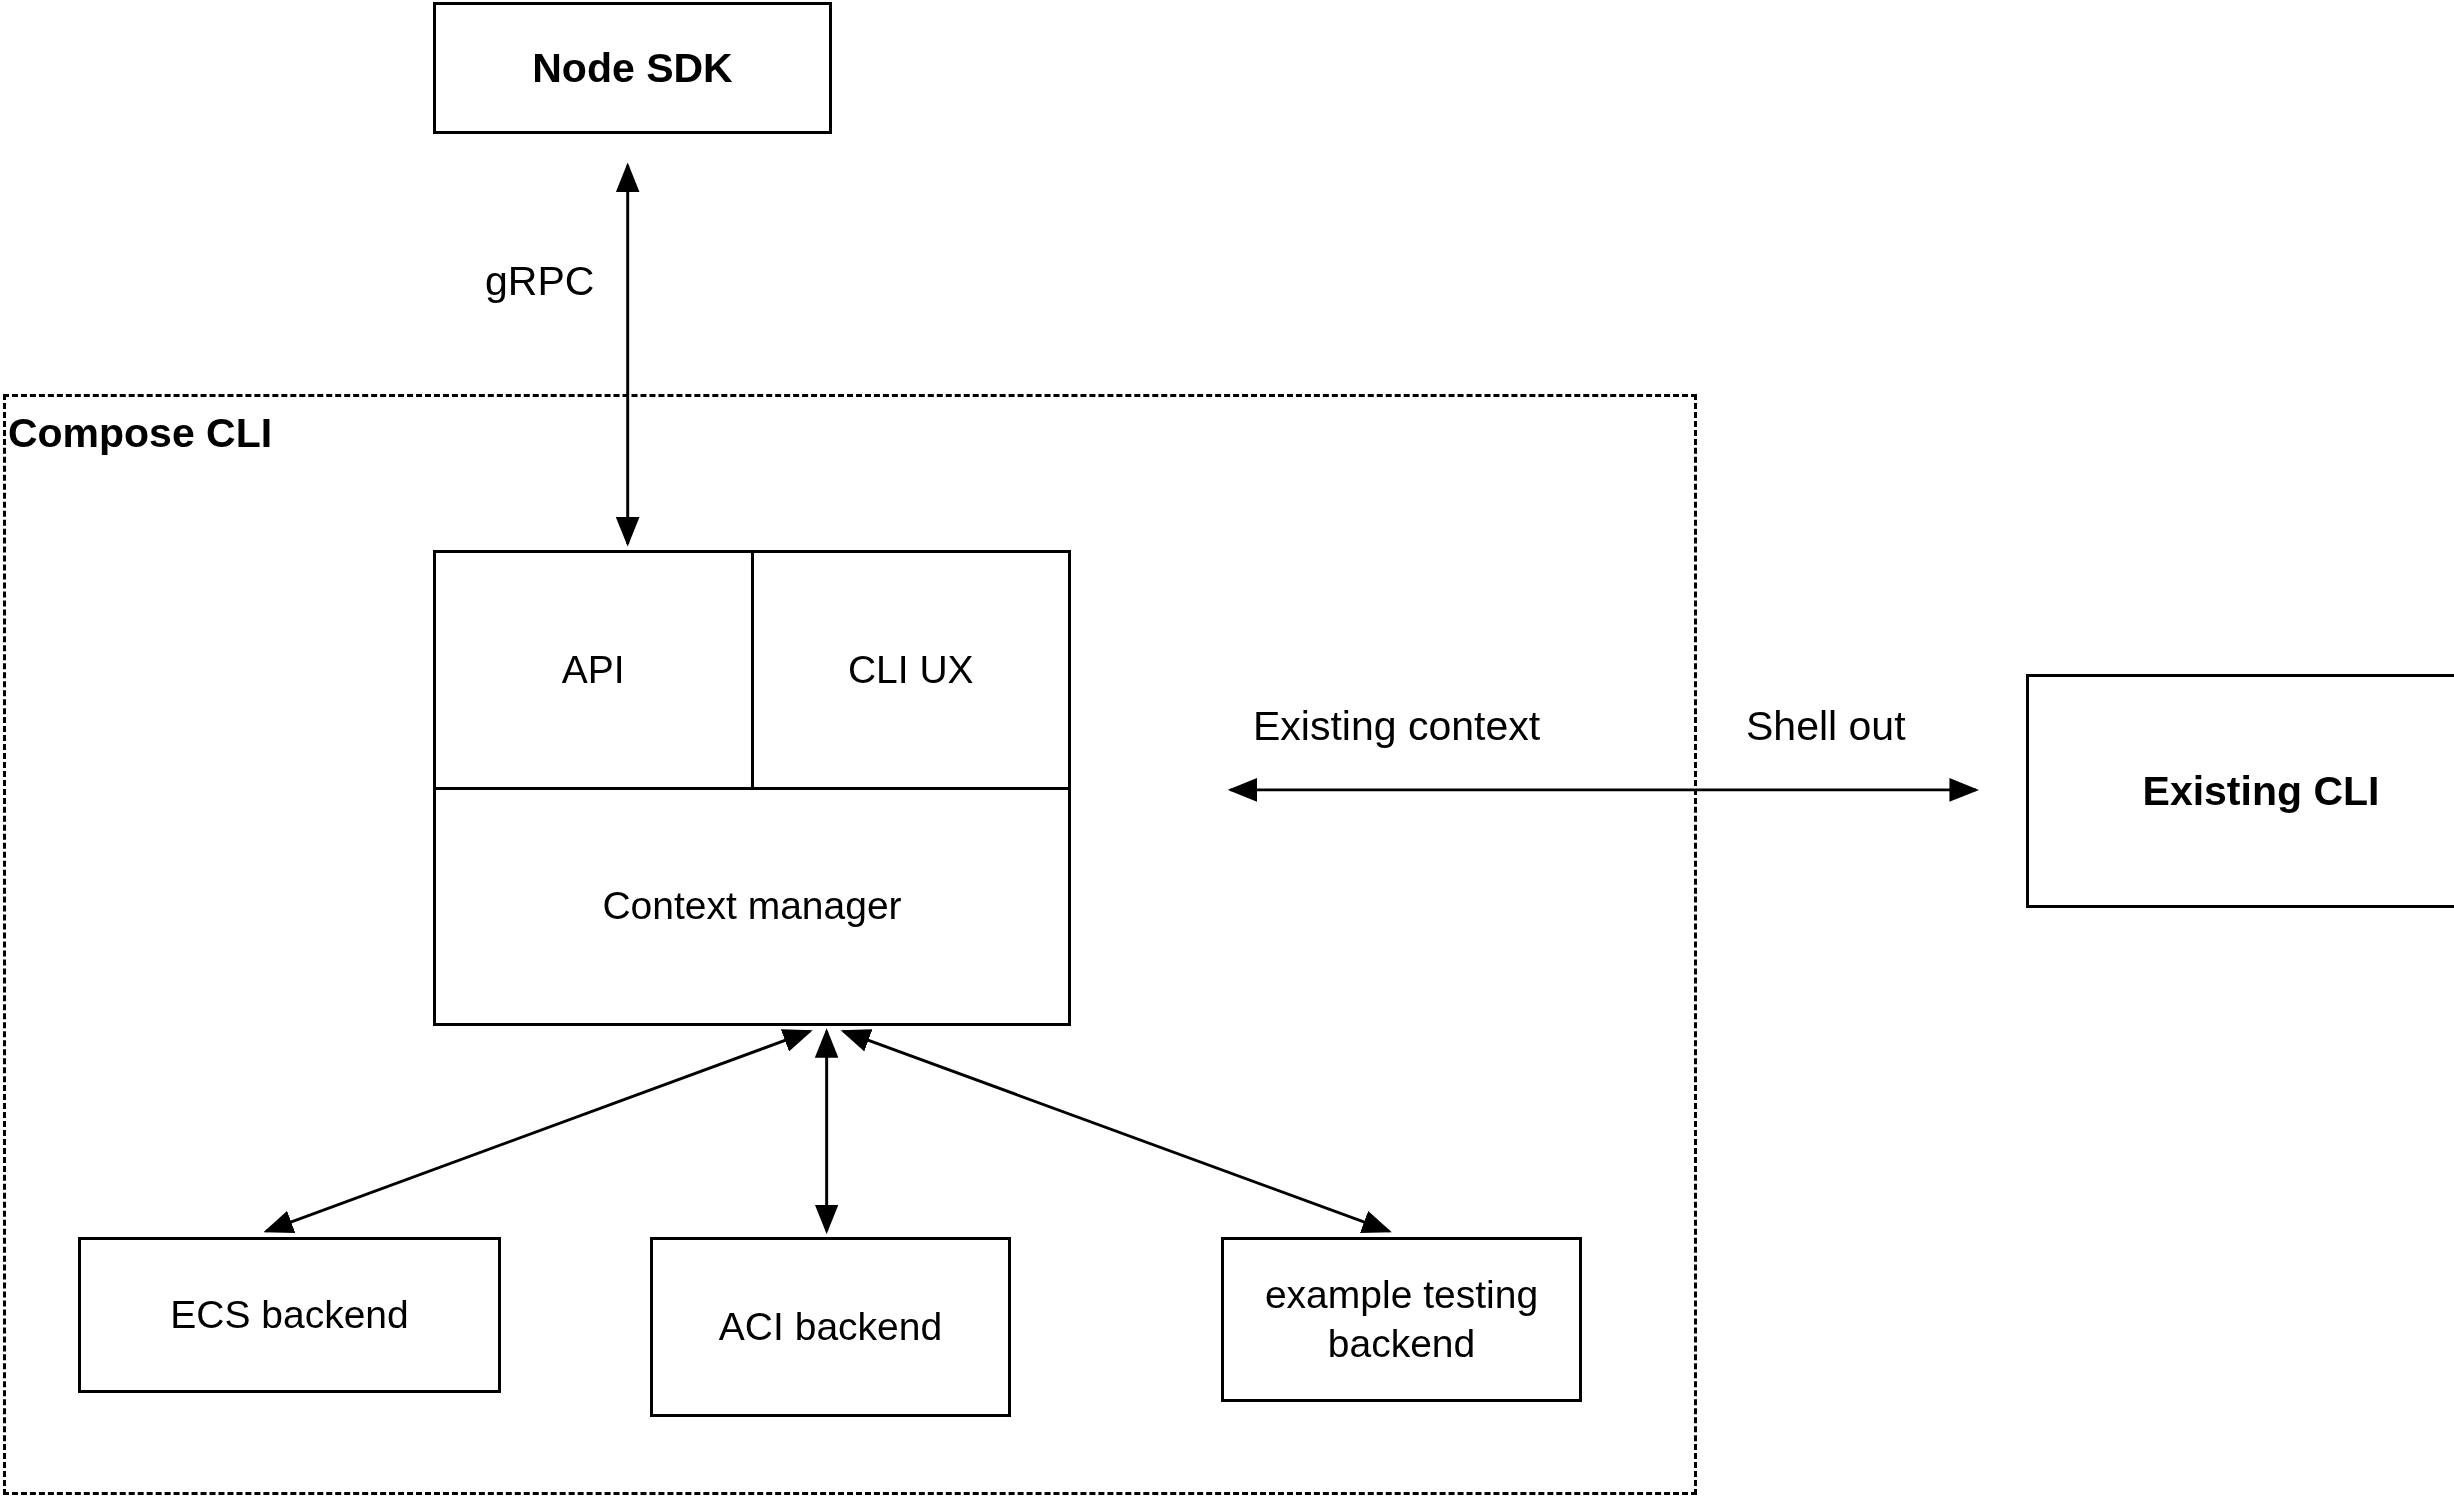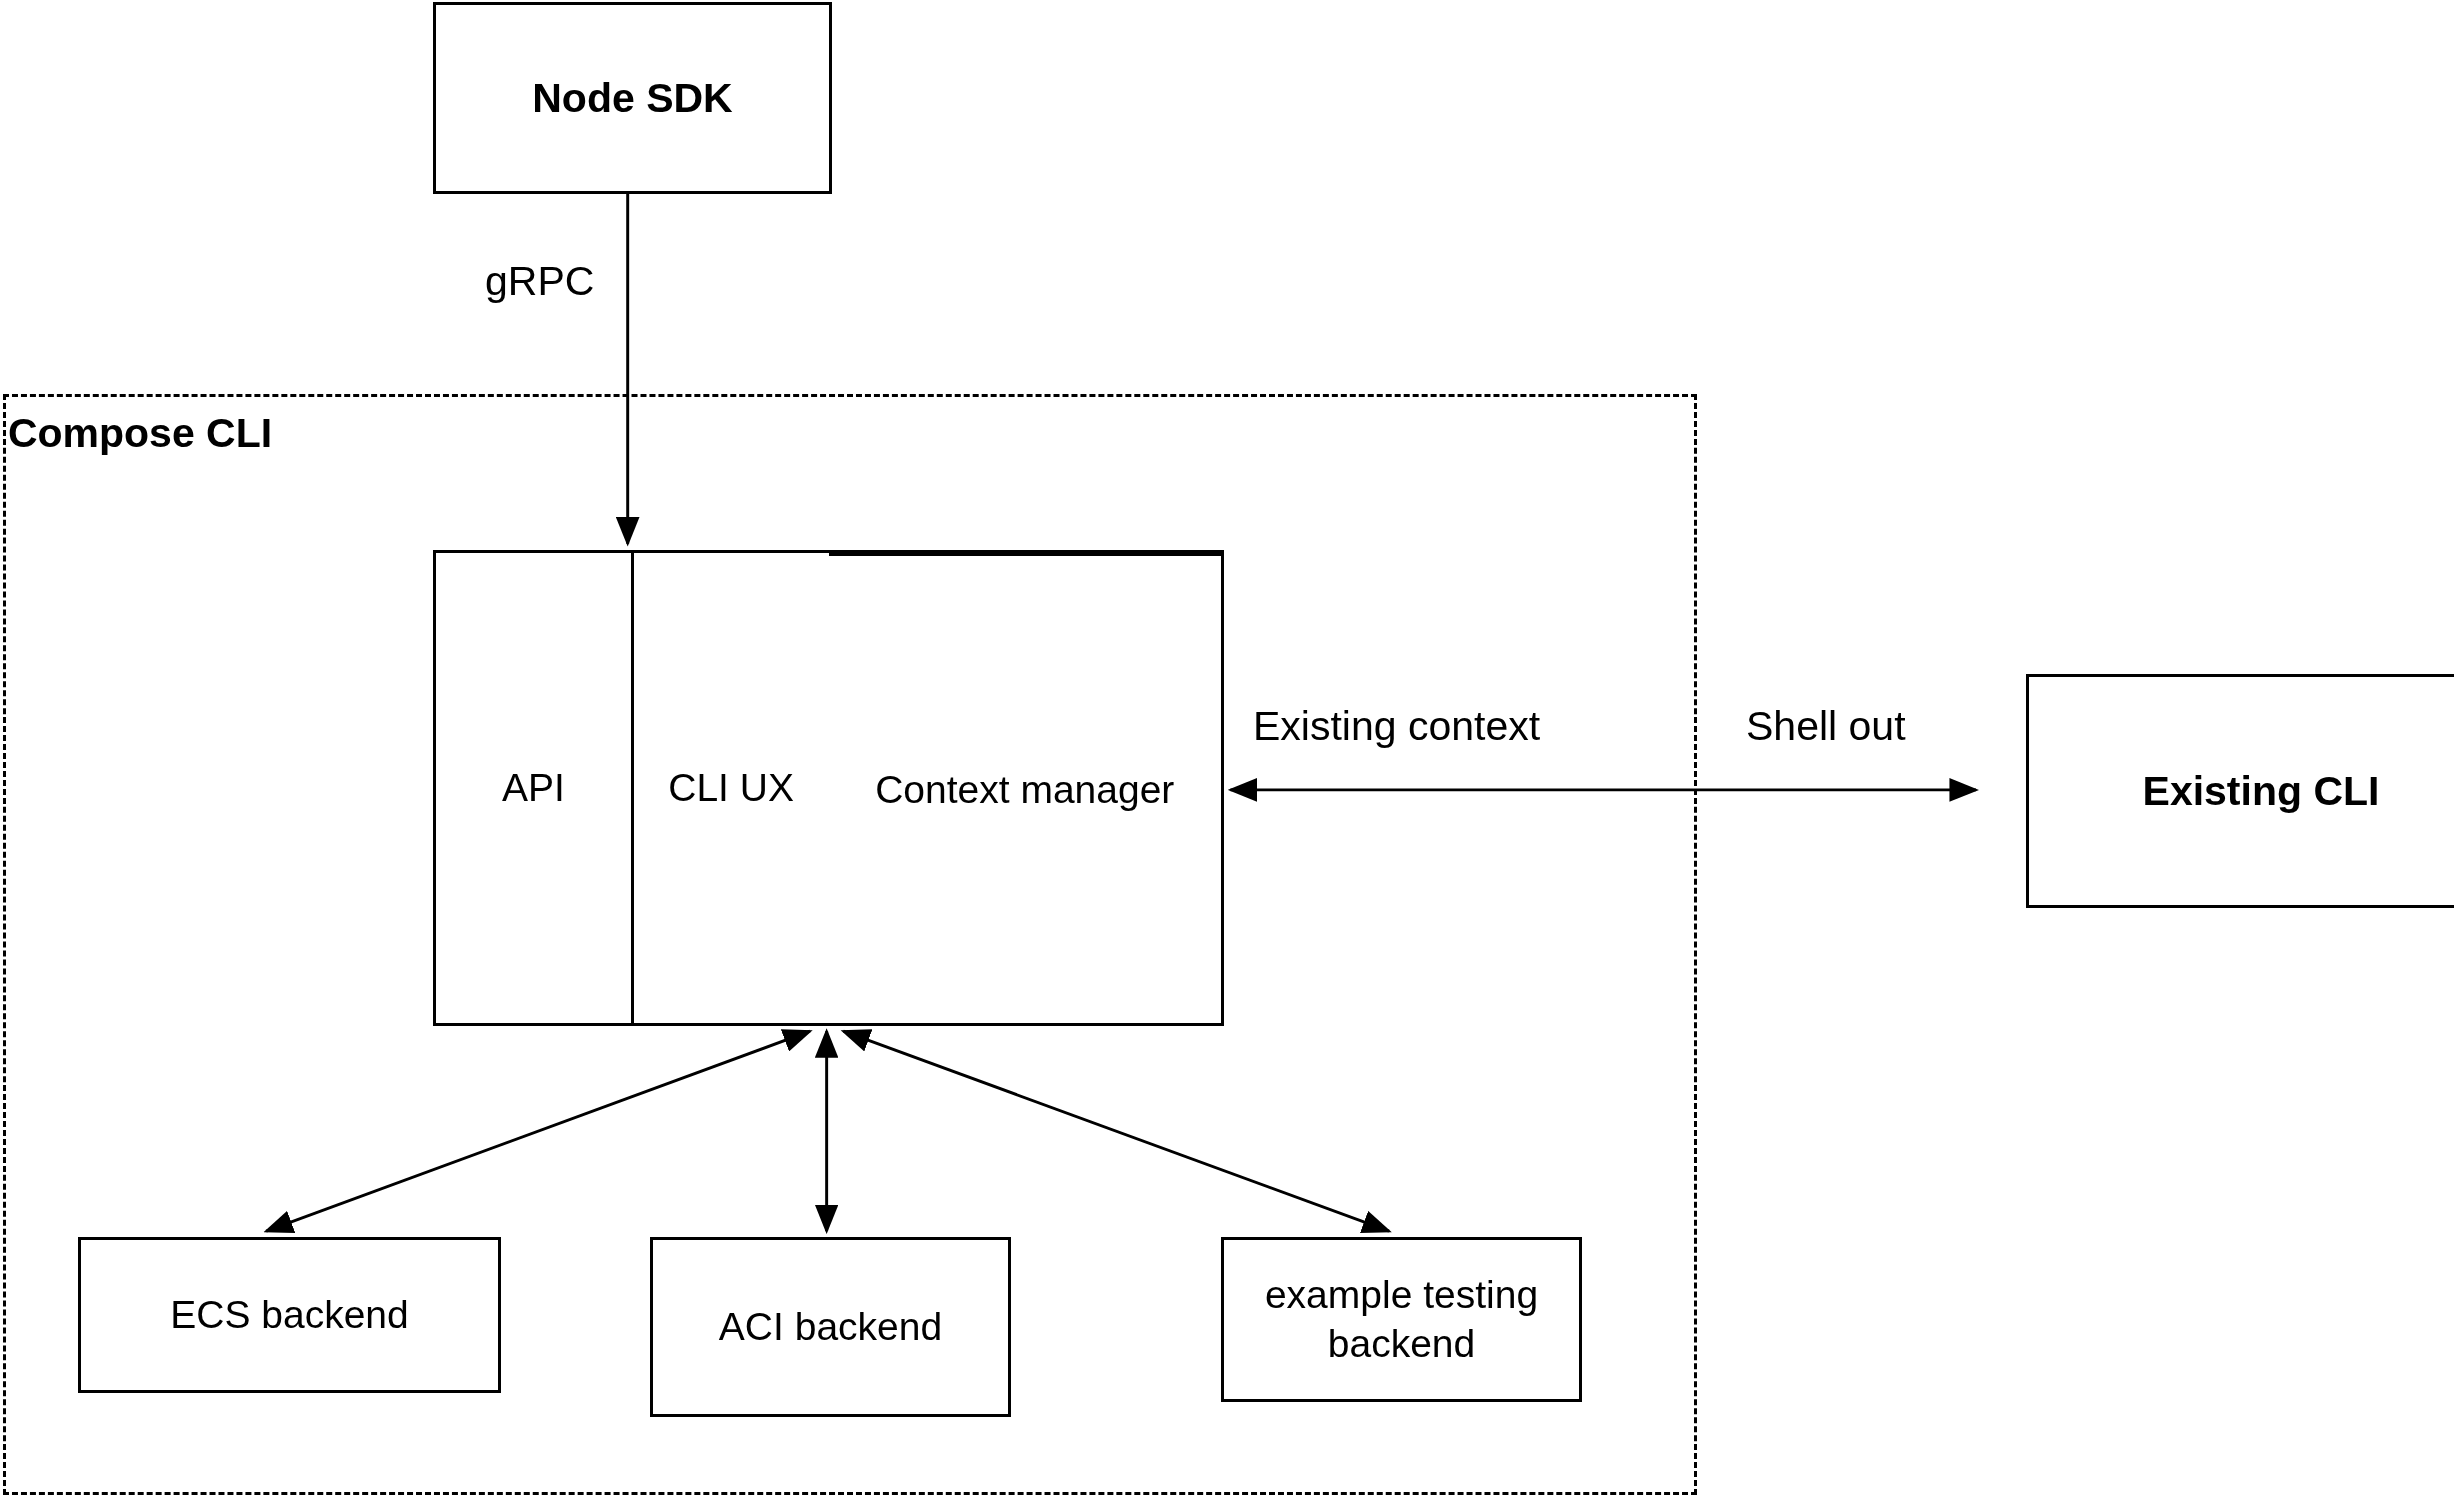--- a/index.html
+++ b/index.html
@@ -18,21 +18,21 @@
     border: 3px solid #000000;
     box-sizing: border-box;
     display: flex;
     align-items: center;
     justify-content: center;
     text-align: center;
     font-size: 39px;
   }
   .bold { font-weight: bold; }
 
-  #node-sdk        { left: 433px;  top: 2px;    width: 399px; height: 192px; font-size: 41px; }
+  #node-sdk        { left: 433px;  top: 2px;    width: 399px; height: 132px; font-size: 41px; }
   #existing-cli    { left: 1982px; top: 674px;  width: 470px; height: 234px; font-size: 41px; margin-left: 44px; }
   #ecs-backend     { left: 78px;   top: 1237px; width: 423px; height: 156px; }
   #aci-backend     { left: 650px;  top: 1237px; width: 361px; height: 180px; }
   #example-backend { left: 1221px; top: 1237px; width: 361px; height: 165px; line-height: 1.25; padding: 0 17.7px; }
 
   #compose-group {
     position: absolute;
     left: 3px; top: 394px;
     width: 1694px; height: 1101px;
     border: 3px dashed #000000;
@@ -43,23 +43,23 @@
     position: absolute;
     left: 7.9px; top: 410px;
     font-size: 41px;
     font-weight: bold;
     white-space: nowrap;
     text-align: center;
   }
 
   #main-stack {
     left: 433px; top: 550px;
-    width: 791px; height: 476px;
+    width: 638px; height: 476px;
     display: flex;
-    flex-direction: row;
+    flex-direction: column;
     align-items: stretch;
     justify-content: stretch;
     padding: 0;
   }
   .stack-row {
     flex: 1;
     display: flex;
     align-items: center;
     justify-content: center;
     border-top: 3px solid #000000;

